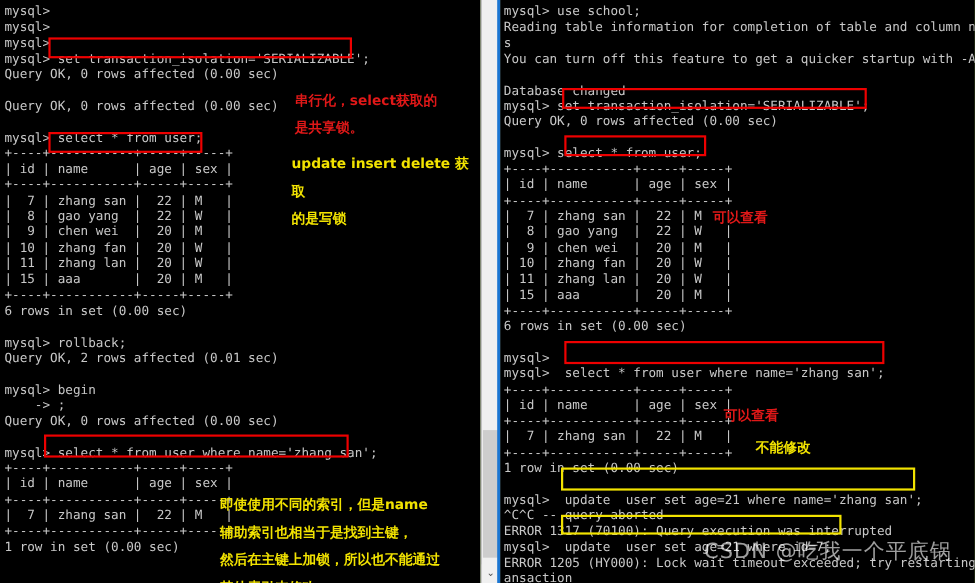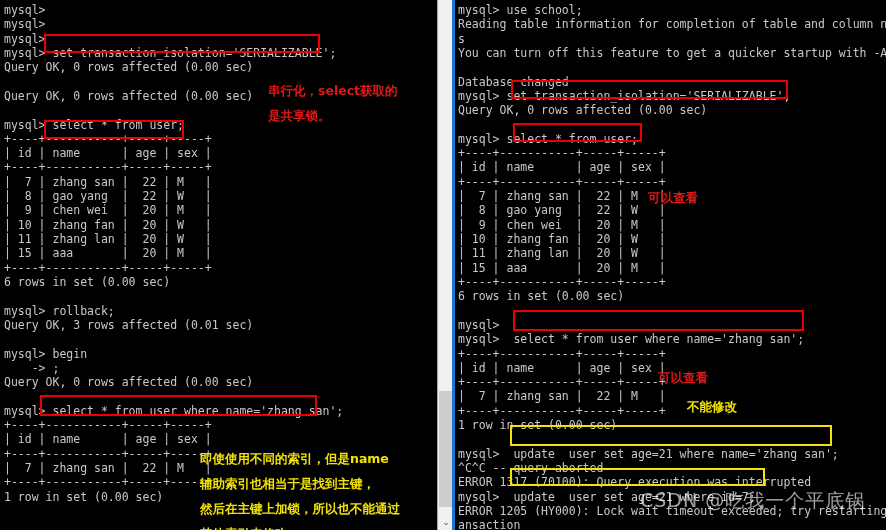--- a/index.html
+++ b/index.html
@@ -160,39 +160,41 @@
         <div class="line">|  7 | zhang san |  22 | M   |</div>
         <div class="line">|  8 | gao yang  |  22 | W   |</div>
         <div class="line">|  9 | chen wei  |  20 | M   |</div>
         <div class="line">| 10 | zhang fan |  20 | W   |</div>
         <div class="line">| 11 | zhang lan |  20 | W   |</div>
         <div class="line">| 15 | aaa       |  20 | M   |</div>
         <div class="line">+----+-----------+-----+-----+</div>
         <div class="line">6 rows in set (0.00 sec)</div>
         <div class="line blank">&nbsp;</div>
         <div class="line">mysql&gt; rollback;</div>
-        <div class="line">Query OK, 3 rows affected (0.01 sec)</div>
+        <div class="line">Query OK, 2 rows affected (0.01 sec)</div>
         <div class="line blank">&nbsp;</div>
         <div class="line">mysql&gt; begin</div>
         <div class="line">    -&gt; ;</div>
         <div class="line">Query OK, 0 rows affected (0.00 sec)</div>
         <div class="line blank">&nbsp;</div>
         <div class="line">mysql&gt; select * from user where name='zhang san';</div>
         <div class="line">+----+-----------+-----+-----+</div>
         <div class="line">| id | name      | age | sex |</div>
         <div class="line">+----+-----------+-----+-----+</div>
         <div class="line">|  7 | zhang san |  22 | M   |</div>
         <div class="line">+----+-----------+-----+-----+</div>
         <div class="line">1 row in set (0.00 sec)</div>
         <div class="line blank">&nbsp;</div>
       </div>
 
     <div class="anno red" style="left:268px; top:78px;">串行化，select获取的
 是共享锁。</div>
 
+    <div class="anno yellow" style="left:265px; top:136px;">update insert delete 获取
+的是写锁</div>
 
     <div class="anno yellow" style="left:200px; top:446px;">即使使用不同的索引，但是name
 辅助索引也相当于是找到主键，
 然后在主键上加锁，所以也不能通过
 其他索引来修改</div>
 
     <div class="box red" style="left:44px; top:34px; width:276px; height:19px;"></div>
     <div class="box red" style="left:44px; top:120px; width:140px; height:19px;"></div>
     <div class="box red" style="left:40px; top:395px; width:277px; height:21px;"></div>
   </div>

